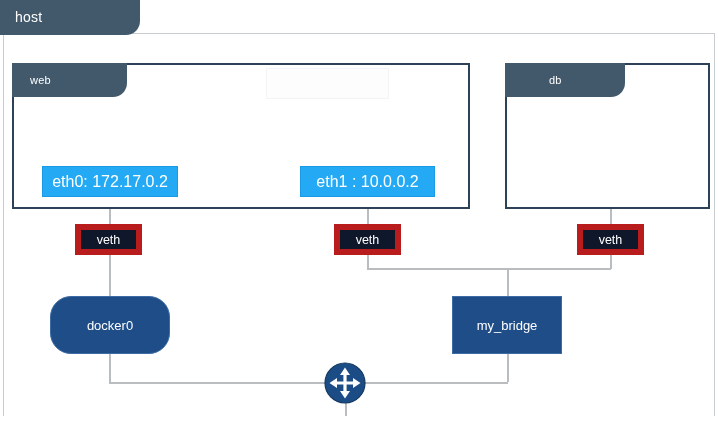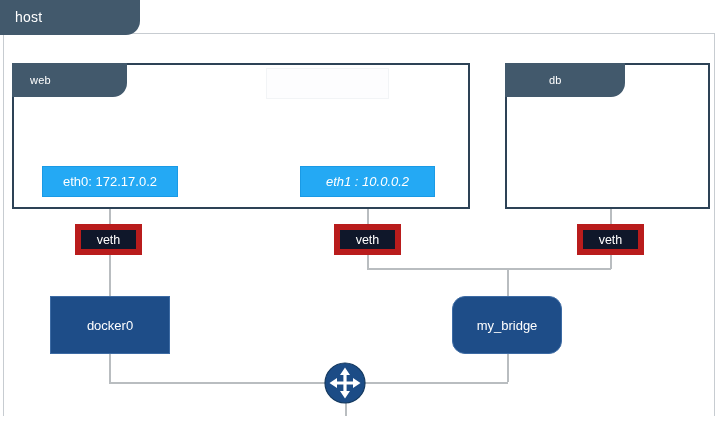--- a/index.html
+++ b/index.html
@@ -98,43 +98,43 @@
     color: #ffffff;
     display: flex;
     align-items: center;
     justify-content: center;
     text-align: center;
     white-space: nowrap;
   }
   .box-eth {
     background: #24a9f4;
     border: 1px solid #1a9ae5;
-    font-size: 13px;
+    font-size: 16px;
   }
   .box-veth {
     background: #0f172a;
     border: 6px solid #b91c1c;
     font-size: 12.5px;
   }
   .box-bridge {
     background: #1e4d88;
     border: 1px solid #3d6ba4;
     font-size: 13px;
   }
 
   #eth-web0  { left: 42px;  top: 166px; width: 136px; height: 31px; }
-  #eth-web1  { left: 300px; top: 166px; width: 135px; height: 31px; font-style: italic; }
+  #eth-web1  { left: 300px; top: 166px; width: 135px; height: 31px; }
   #eth-db0   { left: 543px; top: 166px; width: 136px; height: 31px; }
 
   #veth-1 { left: 75px;  top: 224px; width: 67px; height: 31px; }
   #veth-2 { left: 334px; top: 224px; width: 67px; height: 31px; }
   #veth-3 { left: 577px; top: 224px; width: 67px; height: 31px; }
 
-  #docker0    { left: 50px;  top: 296px; width: 120px; height: 58px; }
-  #my_bridge  { left: 452px; top: 296px; width: 110px; height: 58px; border-radius: 13px; }
+  #docker0    { left: 50px;  top: 296px; width: 120px; height: 58px; border-radius: 21px; }
+  #my_bridge  { left: 452px; top: 296px; width: 110px; height: 58px; }
 
   #eth-host { left: 277px; top: 407px; width: 145px; height: 31px; }
 
   
   .router-icon {
     position: absolute;
     left: 324px;
     top: 362px;
     width: 42px;
     height: 42px;

